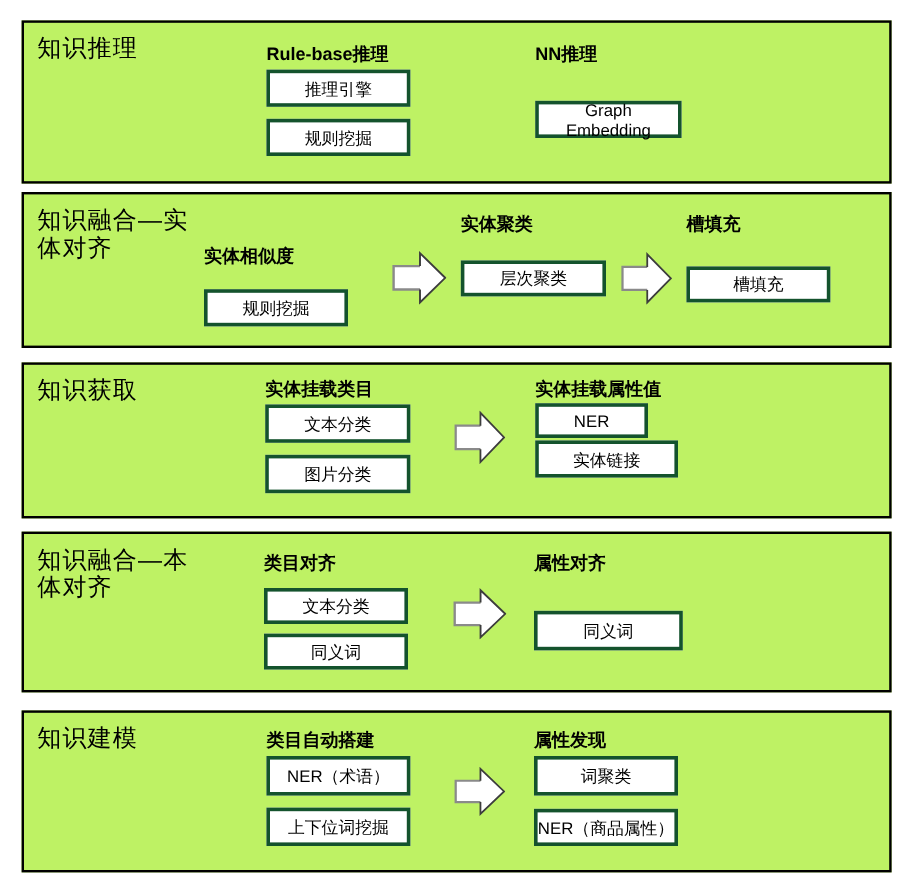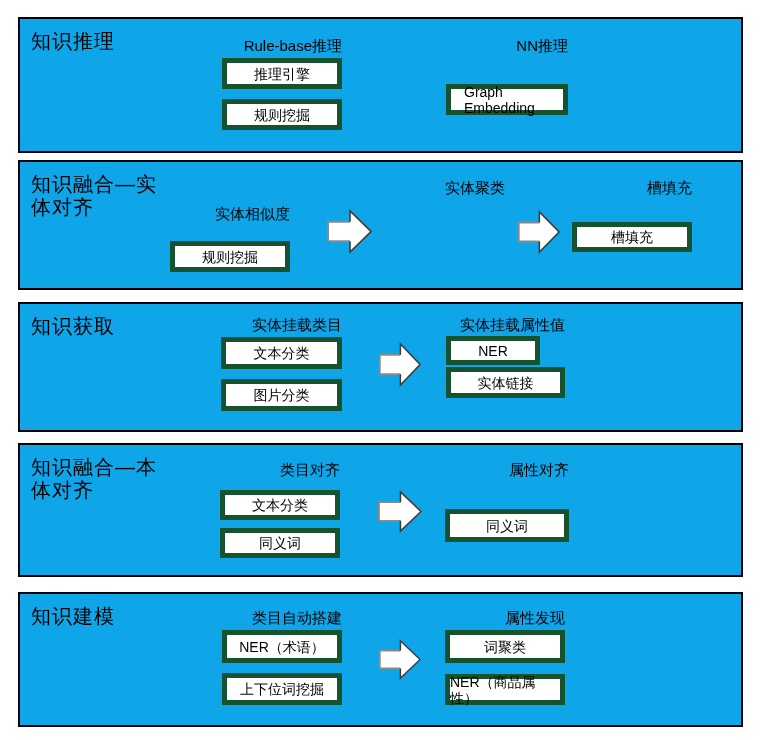--- a/index.html
+++ b/index.html
@@ -3,42 +3,42 @@
 <meta charset="utf-8">
 <style>
   html,body{margin:0;padding:0;}
   body{
     width:761px;height:740px;background:#ffffff;position:relative;
     font-family:"Liberation Sans","DejaVu Sans",sans-serif;color:#000;
     overflow:hidden;
   }
   .panel{
     position:absolute;left:18px;width:725px;box-sizing:border-box;
-    border:2px solid #000;background:#0ea5e9;
+    border:2px solid #000;background:#bef264;
   }
   .s1{top:17px;height:136px;}
   .s2{top:160px;height:130px;}
   .s3{top:302px;height:130px;}
   .s4{top:443px;height:134px;}
   .s5{top:592px;height:135px;}
 
   .ptitle{
     position:absolute;left:11px;top:11px;
     font-size:20px;line-height:23px;letter-spacing:1px;
   }
   .ptitle.wrap2{width:132px;}
 
   .chead{
-    position:absolute;font-size:15px;font-weight:400;
-    text-align:right;line-height:16px;white-space:nowrap;
+    position:absolute;font-size:15px;font-weight:700;
+    text-align:left;line-height:16px;white-space:nowrap;
   }
   .node{
-    position:absolute;box-sizing:border-box;border:5px solid #14532d;background:#fff;
+    position:absolute;box-sizing:border-box;border:3px solid #14532d;background:#fff;
     display:flex;align-items:center;justify-content:center;
-    font-size:14px;line-height:16px;
+    font-size:14px;line-height:16px;text-align:center;
   }
   .node .nlabel{display:block;}
   .node.narrow .nlabel{width:86px;overflow-wrap:break-word;}
 
   .arrow{position:absolute;}
 
   
   .s1 .c1h{left:202px;top:19px;width:120px;}
   .s1 .b1{left:202px;top:39px;width:120px;height:31px;}
   .s1 .b2{left:202px;top:80px;width:120px;height:31px;}
@@ -108,20 +108,23 @@
     <div class="chead c1h">实体相似度</div>
     <div class="node b2">
         <span class="nlabel">规则挖掘</span>
       </div>
     <svg class="arrow a1" viewBox="0 0 48 46" preserveAspectRatio="none">
       <polygon points="4,13 26,13 26,2 47,23 26,44 26,33 4,33" fill="#ffffff" stroke="none"></polygon>
       <polyline points="26,13 4,13 4,33 26,33" fill="none" stroke="#8a8a8a" stroke-width="2"></polyline>
       <polyline points="26,13 26,2 47,23 26,44 26,33" fill="none" stroke="#3d3d3d" stroke-width="1.6"></polyline>
     </svg>
     <div class="chead c2h">实体聚类</div>
+    <div class="node b3">
+        <span class="nlabel">层次聚类</span>
+      </div>
     <svg class="arrow a2" viewBox="0 0 48 46" preserveAspectRatio="none">
       <polygon points="4,13 26,13 26,2 47,23 26,44 26,33 4,33" fill="#ffffff" stroke="none"></polygon>
       <polyline points="26,13 4,13 4,33 26,33" fill="none" stroke="#8a8a8a" stroke-width="2"></polyline>
       <polyline points="26,13 26,2 47,23 26,44 26,33" fill="none" stroke="#3d3d3d" stroke-width="1.6"></polyline>
     </svg>
     <div class="chead c3h">槽填充</div>
     <div class="node b4">
         <span class="nlabel">槽填充</span>
       </div>
   </section>

